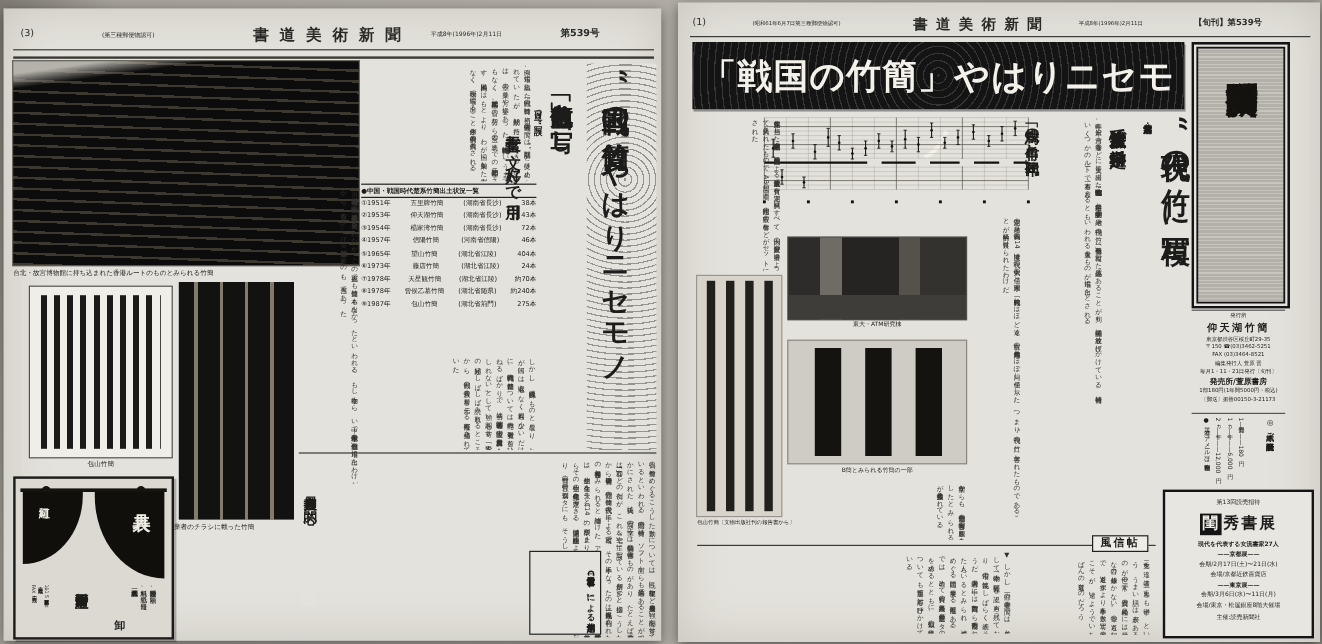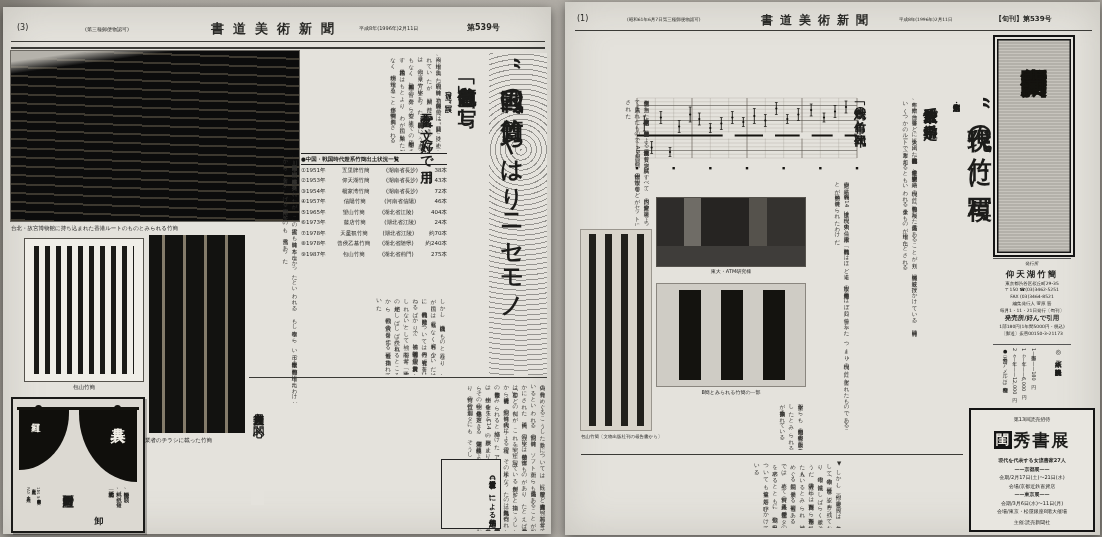--- a/index.html
+++ b/index.html
@@ -91,21 +91,21 @@
   #rsub .ttl{font-size:6.5px;font-weight:bold;}
 
   .rhead-main{font-weight:bold;font-size:24px;line-height:1.03;}
   .rhead-kick{font-size:7px;font-weight:bold;}
   .rhead-sub{font-weight:bold;font-size:14px;line-height:1.08;}
   .rhead-quote{font-weight:bold;font-size:12px;line-height:1.1;}
 
   #kad{border:2px solid #141414;background:#e8e6e0;padding:5px 4px;box-sizing:border-box;text-align:center;font-size:5px;line-height:1.7;}
   #kad .ttlrow{display:flex;justify-content:center;align-items:center;gap:2px;margin:2px 0;}
   #kad .kfirst{background:#141414;color:#f0ede6;width:18px;height:18px;font-size:13px;font-weight:bold;line-height:18px;}
-  #kad .krest{font-size:17px;font-weight:bold;letter-spacing:2px;}
+  #kad .krest{font-size:13px;font-weight:bold;letter-spacing:2px;}
   #kad .sec{font-weight:bold;}
 
   #fushinbox .ttl{border:1.5px solid #222;font-weight:bold;font-size:9px;padding:1px 6px;background:#eeece6;letter-spacing:2px;}
 </style>
 </head>
 <body>
 
 <div class="stage">
 
   <div class="page" id="lpage">
@@ -232,34 +232,35 @@
   <div class="page" id="rpage">
     <div class="pghead" style="top:12px;">
       <span class="abs hd pgno" style="left:12px;top:0;">(1)</span>
       <span class="abs hd" style="left:62px;top:3px;font-size:4.5px;">(昭和61年6月7日第三種郵便物認可)</span>
       <span class="abs hd mast-ctr" style="left:196px;top:-2px;font-size:12px;letter-spacing:7px;">書道美術新聞</span>
       <span class="abs hd" style="left:334px;top:3px;font-size:4.5px;">平成8年(1996年)2月11日</span>
       <span class="abs hd issue" style="left:430px;top:0;font-size:7px;">【旬刊】第539号</span>
     </div>
     <div class="hairline" style="left:10px;right:8px;top:28px;height:1px;"></div>
 
+    <div class="abs" id="rbanner" style="left:12px;top:33px;width:410px;height:56px;line-height:56px;">「戦国の竹簡」やはりニセモノ</div>
 
     <div class="abs" id="rmastbox" style="left:428px;top:33px;width:78px;height:218px;">
       <span class="v serif">書道美術新聞</span>
     </div>
     <div class="abs" id="rpub" style="left:428px;top:256px;width:78px;">
       <div>発行所</div>
       <div id="rpub-lines">
           <div class="big">仰天湖竹簡</div>
           <div>東京都渋谷区桜丘町29-35</div>
           <div>〒150 ☎(03)3462-5251</div>
           <div>FAX (03)3464-8521</div>
           <div>編集発行人 萱原 晋</div>
           <div>毎月1・11・21日発行〔旬刊〕</div>
-          <div class="mid">発売所/好んで引用</div>
+          <div class="mid">発売所/萱原書房</div>
           <div>1部180円(1年間5000円・税込)</div>
           <div>〔郵送〕振替00150-3-21173</div>
         </div>
     </div>
     <div class="abs" id="rsub" style="left:428px;top:342px;width:78px;height:60px;">
       <span class="v ttl">◎本紙ご購読料金表</span>
       <span id="rsub-rows" style="display:flex;flex-direction:row-reverse;gap:3px;">
           <span class="v">1部売————180円</span>
           <span class="v">1ヵ年————6,000円</span>
           <span class="v">2ヵ年————12,000円</span>
@@ -434,20 +435,26 @@
       <span class="slip" style="left:56px;"></span>
     </div>
     <div class="cap" style="left:16px;top:432px;width:96px;font-size:4.5px;">包山竹簡〔文物出版社刊の報告書から〕</div>
 
     <div class="abs vflow" style="left:16px;top:94px;width:70px;height:130px;">年代測定を担当した東京大学・年代測定室は、加速器質量分析による放射性炭素法で竹質を測定。試料はすべて、国内の愛好家や業者によって購入されたもので、A簡・B簡・C簡と、比較用の市販の竹串などがセットにされた。</div>
     <div class="abs vflow" style="left:244px;top:176px;width:42px;height:254px;">測定の結果、各簡の「C14」濃度は現代の大気中の値と同水準で、「戦国時代」とはほど遠く、市販の焼鳥用竹串とほぼ同じ値を示した。つまり“現代の竹”に書かれたものであることが科学的に裏付けられたわけだ。</div>
     <div class="abs vflow" style="left:92px;top:398px;width:148px;height:50px;">文字面からも、包山楚簡の報告書の図版を敷き写したとみられる誤写が多数指摘されている。</div>
     <div class="hairline" style="left:16px;width:382px;top:452px;height:1px;"></div>
     <div class="abs vflow" style="left:16px;top:458px;width:262px;height:68px;">▼しかし、一部の業者の間では、依然として「本物の可能性」を説く声も残っており、市場の混乱はしばらく続きそうだ。購入者の中には数百万円から数千万円を投じた人もいるとみられ、補償をめぐる問題に発展する可能性もある。関係学会では、改めて資料の入手経路と科学鑑定データの公開を求めるとともに、類似の「出土品」についても慎重な対応を呼びかけている。</div>
 
+    <div class="abs" id="fushinbox" style="left:282px;top:438px;width:116px;height:94px;">
+      <div style="text-align:right;padding-right:6px;">
+        <span class="ttl serif">風信帖</span>
+      </div>
+      <div class="vflow" style="width:112px;height:66px;margin-top:4px;">二兎を追う者は一兎をも得ず、という。うまい話には裏があるのが世の常で、真贋の見極めには結局、地道な目の修練しかない。筆の道も同じで、近道を探すより手本を敷き写す基本の稽古こそが、遠いようでいちばんの近道なのだろう。</div>
+    </div>
 
     <div class="abs" id="kad" style="left:404px;top:406px;width:126px;height:124px;">
       <div>第13回読売招待</div>
       <div class="ttlrow">
         <span class="kfirst">閨</span>
         <span class="krest serif">秀書展</span>
       </div>
       <div style="font-weight:bold;">現代を代表する女流書家27人</div>
       <div class="sec">——京都展——</div>
       <div>会期/2月17日(土)〜21日(水)</div>

